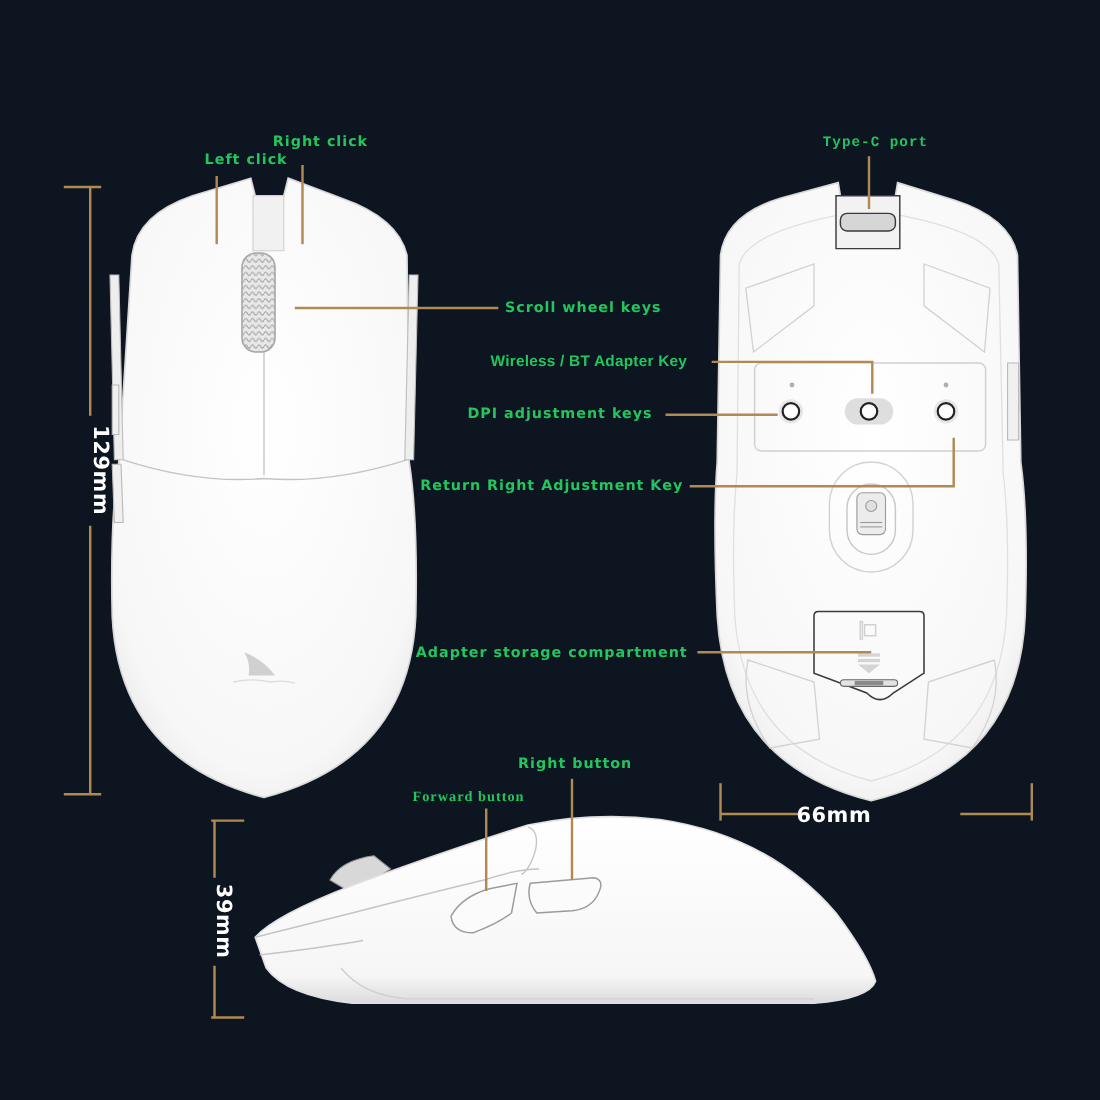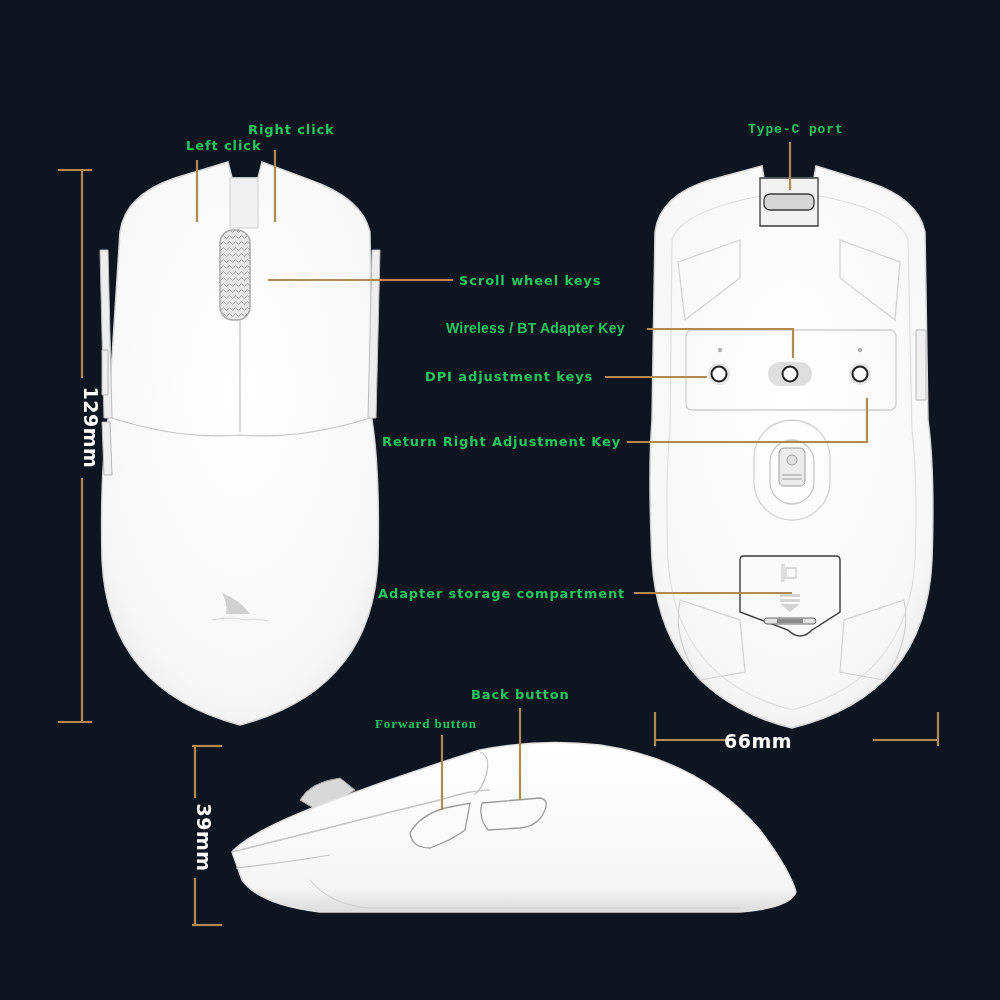--- a/index.html
+++ b/index.html
@@ -189,18 +189,18 @@
 <div class="label" style="left:158px; top:139px;margin-left:28px;">Left click</div>
 <div class="label" style="left:248px; top:123px;">Right click</div>
 <div class="label" style="left:459px; top:274px;">Scroll wheel keys</div>
 
 <div class="label" style="left:748px; top:123px;font-family:Liberation Mono, monospace;">Type-C port</div>
 <div class="label plain" style="left:446px; top:321px;">Wireless / BT Adapter Key</div>
 <div class="label" style="left:425px; top:370px;">DPI adjustment keys</div>
 <div class="label" style="left:382px; top:435px;">Return Right Adjustment Key</div>
 <div class="label" style="left:378px; top:587px;">Adapter storage compartment</div>
 
-<div class="label" style="left:471px; top:688px;">Back button</div>
+<div class="label" style="left:471px; top:688px;">Right button</div>
 <div class="label" style="left:375px; top:717px;font-family:Liberation Serif, serif;">Forward button</div>
 
 <div class="dim vertical" style="left:50px; top:418px;">129mm</div>
 <div class="dim" style="left:724px; top:732px;">66mm</div>
 <div class="dim vertical" style="left:169px; top:828px;">39mm</div>
 
 </body></html>

